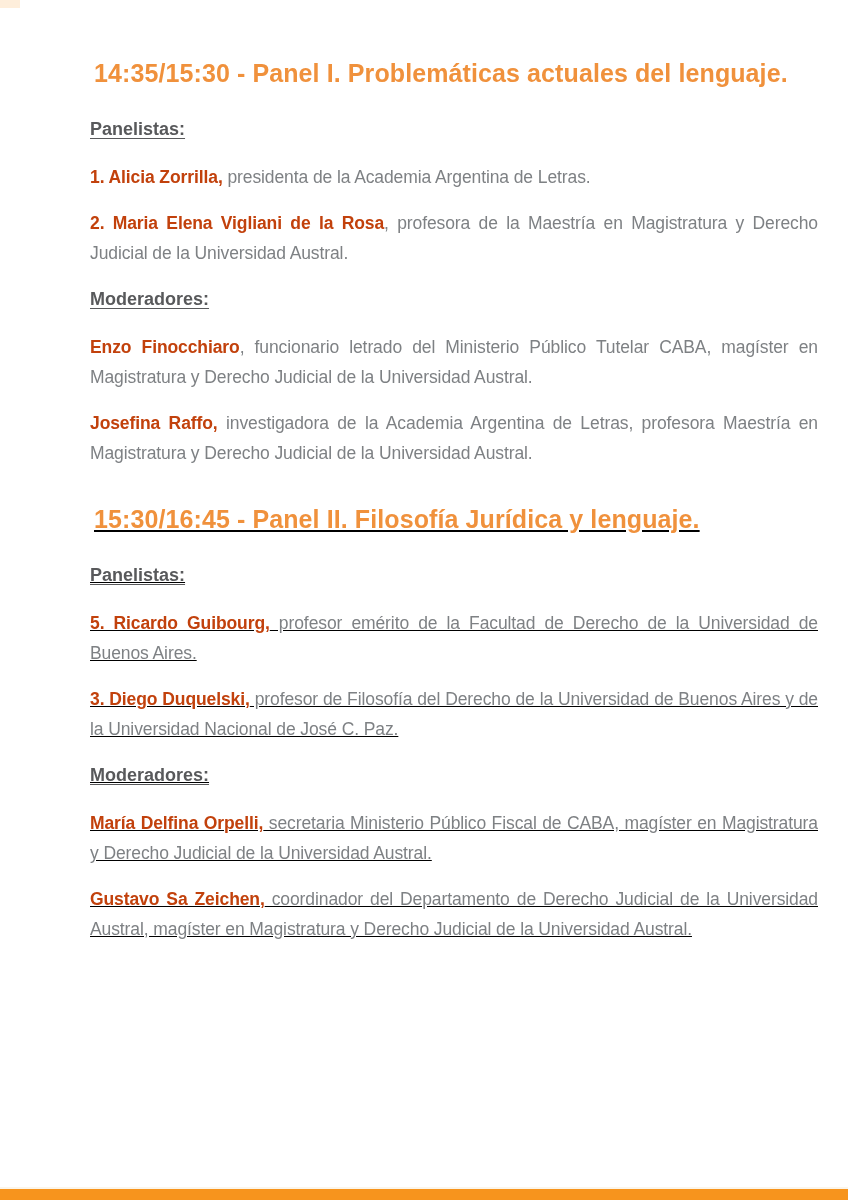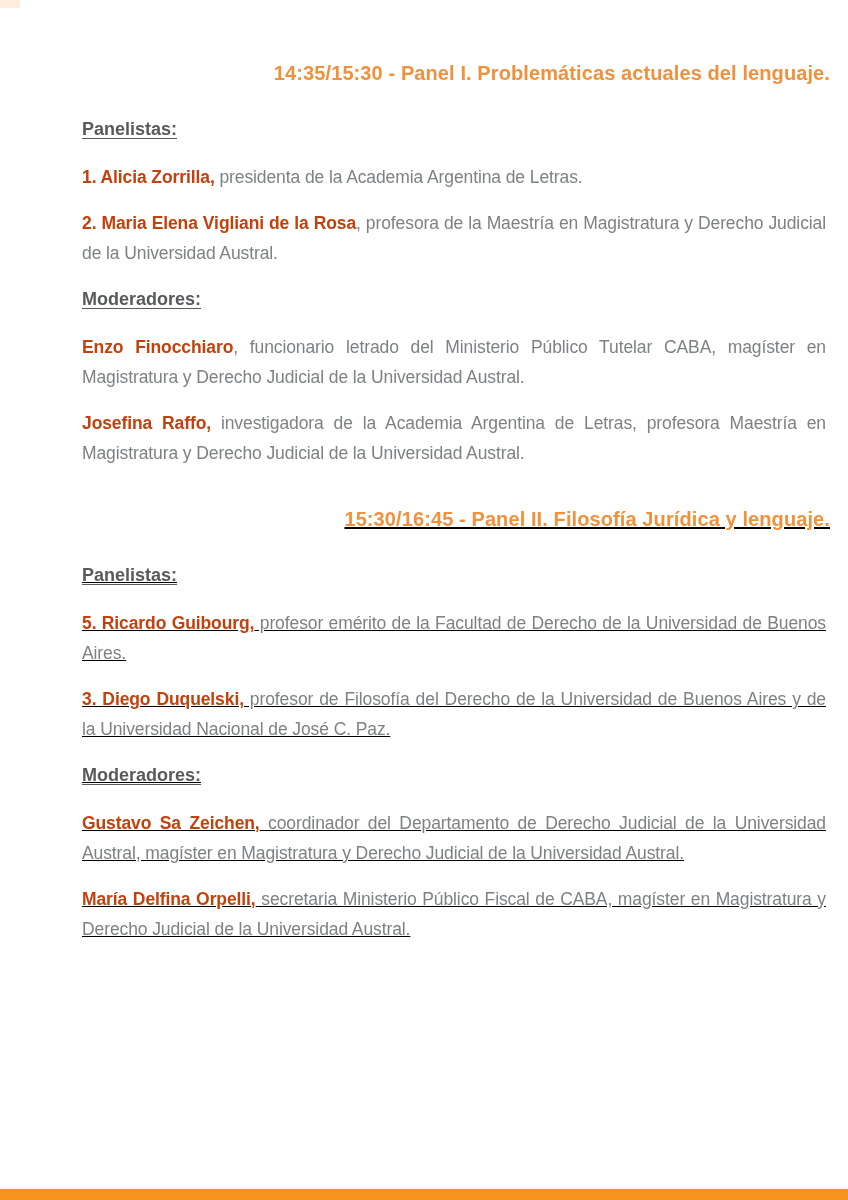--- a/index.html
+++ b/index.html
@@ -33,28 +33,27 @@
   }
   .content {
     position: absolute;
     left: 78px;
     width: 752px;
     top: 60px;
   }
   .panel-section { margin: 0; }
   .panel-section + .panel-section { margin-top: 38px; text-decoration: underline; }
   .panel-heading {
-    font-size: 20px;
+    font-size: 25px;
     line-height: 26px;
     font-weight: 700;
-    margin: 0 0 28px 0;
+    margin: 0 0 28px 16px;
     letter-spacing: 0.1px;
-    text-align: right;
   }
-  .group { margin: 4px; }
+  .group { margin: 12px; }
   .group-label {
     font-size: 18px;
     line-height: 30px;
     font-weight: 700;
     color: #58595b;
     text-decoration: underline;
     text-underline-offset: 3px;
     margin: 0 0 18px 0;
   }
   .entry {
@@ -106,20 +105,20 @@
   <p class="entry"><strong class="entry-name">5. Ricardo Guibourg,</strong><span class="entry-desc"> profesor emérito de la Facultad de Derecho de la Universidad de Buenos Aires.</span></p>
 
 
   <p class="entry"><strong class="entry-name">3. Diego Duquelski,</strong><span class="entry-desc"> profesor de Filosofía del Derecho de la Universidad de Buenos Aires y de la Universidad Nacional de José C. Paz.</span></p>
 
 </div>
 
   <div class="group">
     <h3 class="group-label">Moderadores:</h3>
 
+  <p class="entry"><strong class="entry-name">María Delfina Orpelli,</strong><span class="entry-desc"> secretaria Ministerio Público Fiscal de CABA, magíster en Magistratura y Derecho Judicial de la Universidad Austral.</span></p>
+
   <p class="entry"><strong class="entry-name">Gustavo Sa Zeichen,</strong><span class="entry-desc"> coordinador del Departamento de Derecho Judicial de la Universidad Austral, magíster en Magistratura y Derecho Judicial de la Universidad Austral.</span></p>
-
-  <p class="entry"><strong class="entry-name">María Delfina Orpelli,</strong><span class="entry-desc"> secretaria Ministerio Público Fiscal de CABA, magíster en Magistratura y Derecho Judicial de la Universidad Austral.</span></p>
 </div>
 </section>
 </main>
   <div class="footer-bar" style="background: rgb(247, 148, 29);"></div>
 </div>
 
 </body></html>

